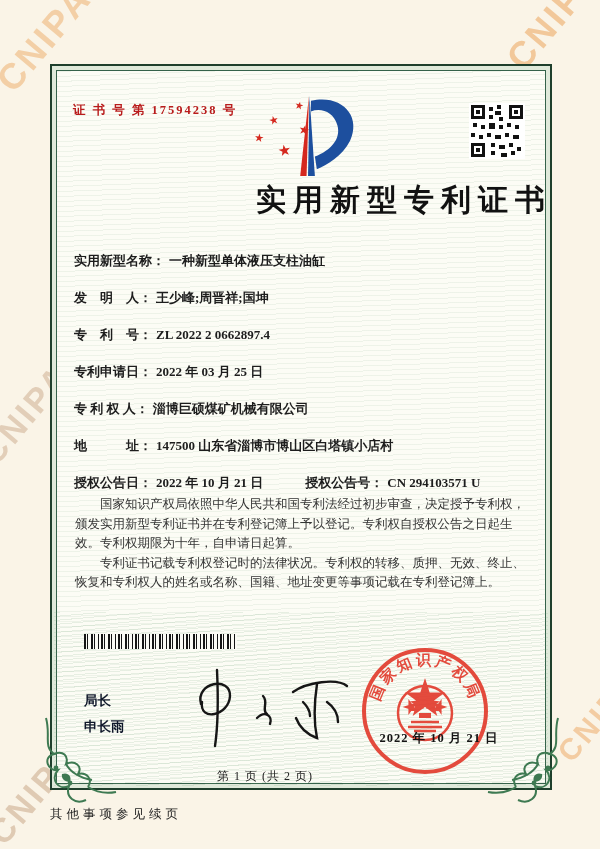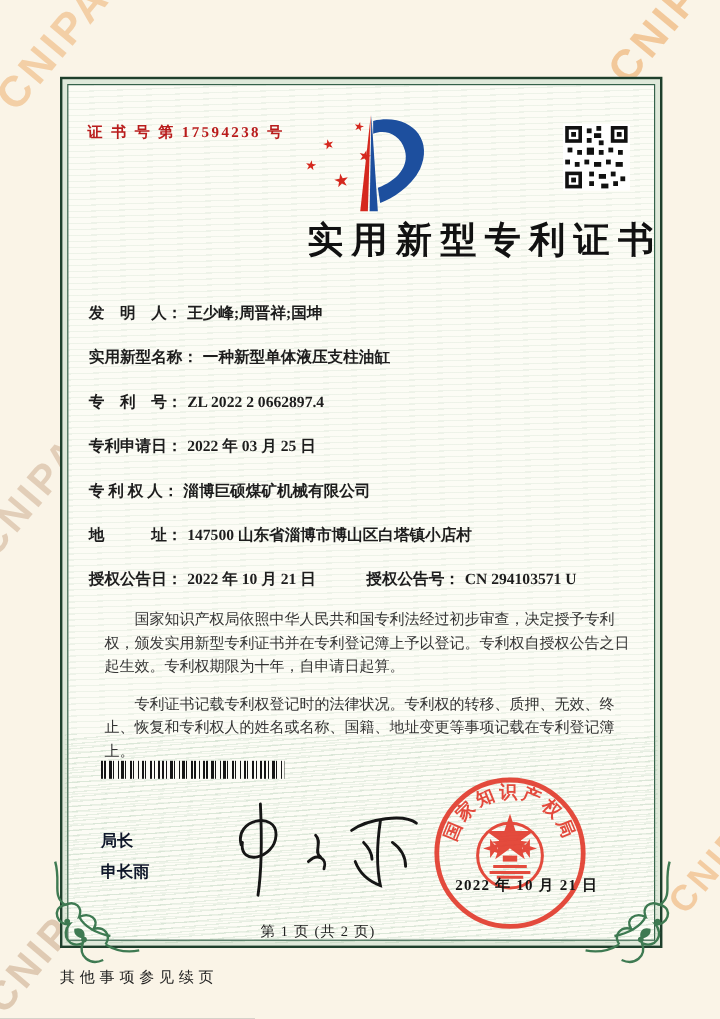--- a/index.html
+++ b/index.html
@@ -39,21 +39,21 @@
 
   .fields{position:absolute;left:74px;top:249px;width:462px;}
   .frow{font-size:13px;line-height:23px;margin-bottom:14px;color:#1d1d1d;
         font-weight:600;white-space:nowrap;}
   .frow .lab{color:#1d1d1d;}
   .frow .val{margin-left:4px;}
   .grant-gap{display:inline-block;width:42px;}
 
   .body-text{position:absolute;left:75px;top:495px;width:462px;font-size:12.5px;
         line-height:19.5px;color:#343434;font-weight:500;}
-  .body-text p{margin:12px;text-indent:2em;}
+  .body-text p{margin:0;text-indent:2em;}
 
   .barcode{position:absolute;left:84px;top:634px;width:153px;height:15px;
         background:repeating-linear-gradient(90deg,
           #151515 0 2px,#fbfbf5 2px 3px,#151515 3px 4px,#fbfbf5 4px 7px,
           #151515 7px 9px,#fbfbf5 9px 10px,#151515 10px 11px,#fbfbf5 11px 14px,
           #151515 14px 15px,#fbfbf5 15px 17px);}
 
   .signer{position:absolute;left:84px;top:688px;font-size:13.5px;font-weight:700;
         color:#0f172a;line-height:26px;}
   .sig-svg{position:absolute;left:175px;top:664px;width:185px;height:88px;}
@@ -146,24 +146,24 @@
     <rect x="43" y="5" width="8" height="8" fill="#fff"></rect>
       <rect x="45" y="7" width="4" height="4" fill="#111"></rect>
     <rect x="5" y="43" width="8" height="8" fill="#fff"></rect>
       <rect x="7" y="45" width="4" height="4" fill="#111"></rect>
   </svg>
 
   <div class="title">实用新型专利证书</div>
 
   <div class="fields">
     <div class="frow">
+      <span class="lab">实用新型名称：</span><span class="val">一种新型单体液压支柱油缸</span>
+    </div>
+    <div class="frow">
       <span class="lab">发　明　人：</span><span class="val">王少峰;周晋祥;国坤</span>
-    </div>
-    <div class="frow">
-      <span class="lab">实用新型名称：</span><span class="val">一种新型单体液压支柱油缸</span>
     </div>
     <div class="frow">
       <span class="lab">专　利　号：</span><span class="val">ZL 2022 2 0662897.4</span>
     </div>
     <div class="frow">
       <span class="lab">专利申请日：</span><span class="val">2022 年 03 月 25 日</span>
     </div>
     <div class="frow">
       <span class="lab">专 利 权 人：</span><span class="val">淄博巨硕煤矿机械有限公司</span>
     </div>

